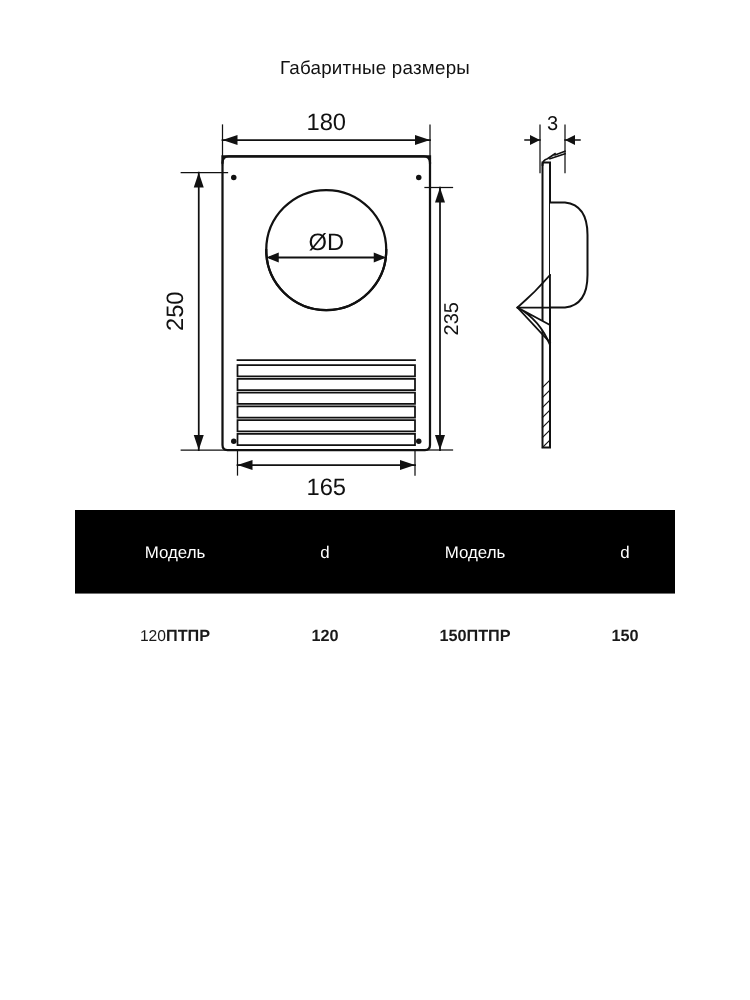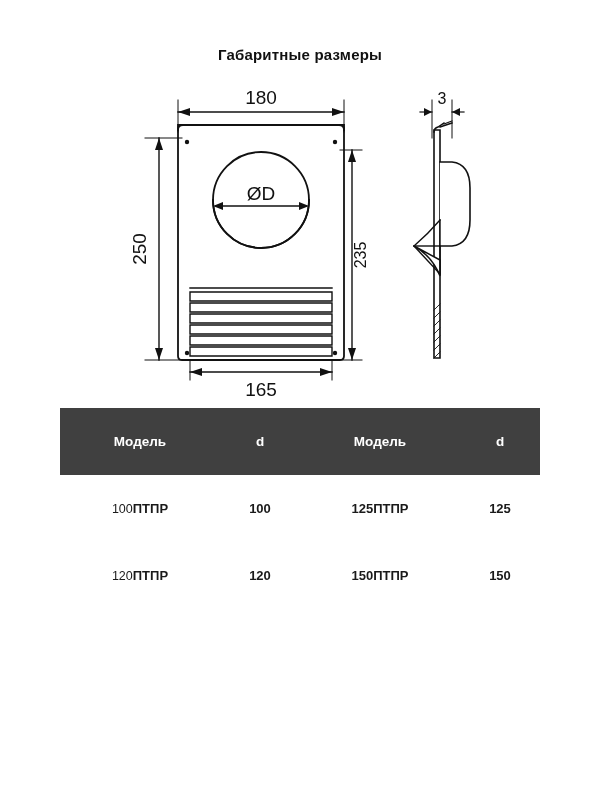--- a/index.html
+++ b/index.html
@@ -19,21 +19,21 @@
     position: absolute;
     inset: 0;
   }
   .title {
     position: absolute;
     top: 46px;
     left: 0;
     width: 600px;
     text-align: center;
     font-size: 15px;
-    font-weight: bold;
+    font-weight: normal;
     color: #111;
     letter-spacing: 0.2px;
   }
   .drawing {
     position: absolute;
     top: 60px;
     left: 0;
     width: 483px;
     height: 340px;
   }
@@ -51,23 +51,23 @@
   }
   .spec-table th,
   .spec-table td {
     height: 67px;
     text-align: center;
     vertical-align: middle;
     font-size: 13px;
     padding: 0;
   }
   .spec-table thead th {
-    background: #404040;
+    background: #000000;
     color: #ffffff;
-    font-weight: bold;
+    font-weight: normal;
     font-size: 13.5px;
   }
   .spec-table tbody tr.alt td {
     background: #d9d9d9;
   }
   .spec-table tbody tr td {
     background: #ffffff;
   }
   .spec-table td.model {
     font-size: 13px;
@@ -226,26 +226,20 @@
     <thead>
       <tr>
         <th>Модель</th>
         <th>d</th>
         <th>Модель</th>
         <th>d</th>
       </tr>
     </thead>
     <tbody>
       <tr>
-        <td class="model"><span class="num">100</span><span>ПТПР</span></td>
-        <td class="dval">100</td>
-        <td class="model">125ПТПР</td>
-        <td class="dval">125</td>
-      </tr>
-      <tr>
         <td class="model"><span class="num">120</span><span>ПТПР</span></td>
         <td class="dval">120</td>
         <td class="model">150ПТПР</td>
         <td class="dval">150</td>
       </tr>
     </tbody>
   </table>
 
 </div>
 

